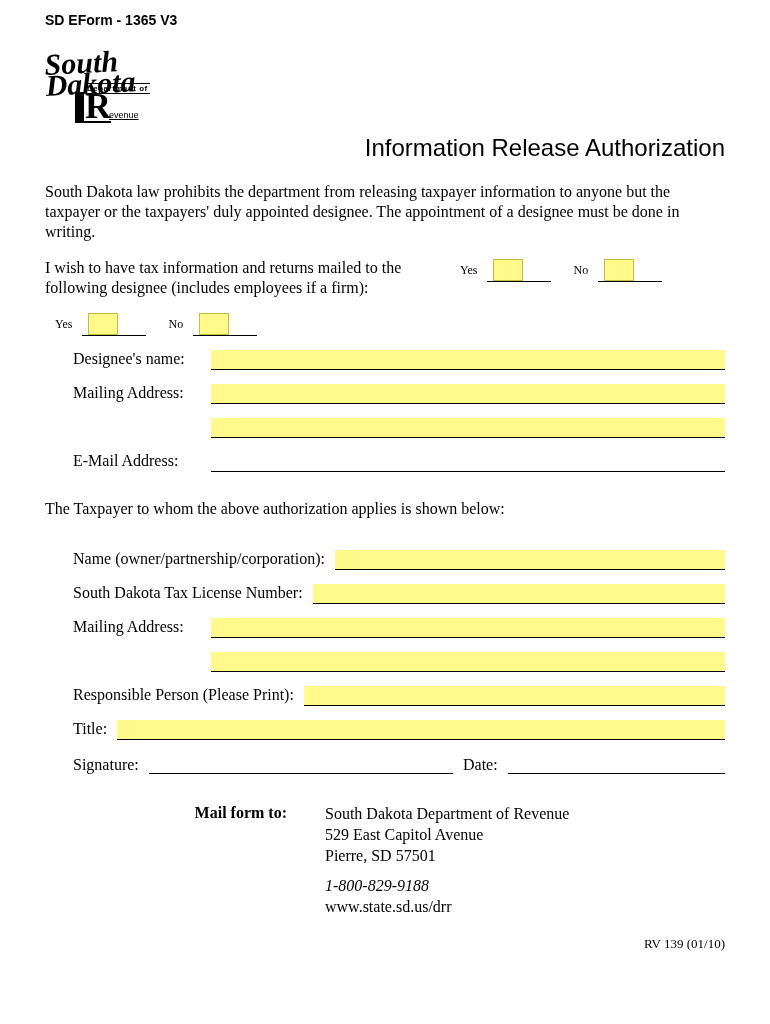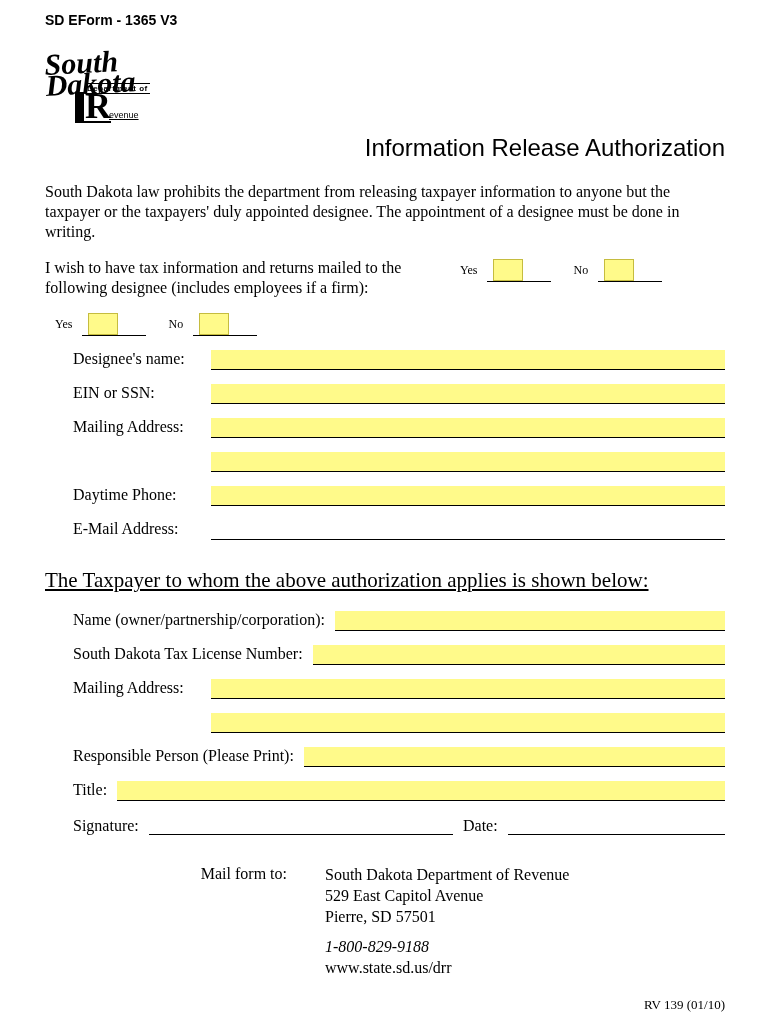--- a/index.html
+++ b/index.html
@@ -139,23 +139,22 @@
     border-bottom: 1px solid #000;
     height: 20px;
     font-family: inherit;
     font-size: 14px;
     padding: 0 2px;
   }
   .field-input.plain {
     background: transparent;
   }
   .section-intro {
-    font-size: 21px;
-    margin: 28px 0 18px 0;
-    text-decoration: underline;
+    font-size: 16px;
+    margin: 28px 0 32px 0;
   }
   .sig-row {
     display: flex;
     align-items: flex-end;
     margin-bottom: 14px;
     padding-left: 28px;
   }
   .sig-input {
     border: none;
     border-bottom: 1px solid #000;
@@ -163,21 +162,21 @@
     height: 20px;
     font-family: inherit;
     font-size: 14px;
   }
   .mail-section {
     display: flex;
     margin-top: 30px;
     font-size: 16px;
   }
   .mail-label {
-    font-weight: normal;
+    font-weight: bold;
     width: 280px;
     text-align: right;
     padding-right: 38px;
   }
   .mail-body {
     line-height: 1.3;
   }
   .mail-body .phone { margin-top: 10px; font-style: italic; }
   .footer-id {
     font-size: 13px;
@@ -230,38 +229,30 @@
         <div class="yn-box"></div>
       </div>
     </div>
   </div>
 
   <div class="field-row">
     <span class="field-label" style="width:128px">Designee's name:</span>
     <input class="field-input" type="text" style="">
   </div>
 
-  <div class="field-row">
-    <span class="field-label" style="width:128px">EIN or SSN:</span>
-    <input class="field-input" type="text" style="">
-  </div>
 
   <div class="field-row">
     <span class="field-label" style="width:128px">Mailing Address:</span>
     <input class="field-input" type="text" style="">
   </div>
   <div class="field-row">
     <span class="field-label" style="width:128px"></span>
     <input class="field-input" type="text" style="">
   </div>
 
-  <div class="field-row">
-    <span class="field-label" style="width:128px">Daytime Phone:</span>
-    <input class="field-input" type="text" style="">
-  </div>
 
   <div class="field-row">
     <span class="field-label" style="width:128px">E-Mail Address:</span>
     <input class="field-input plain" type="text" style="">
   </div>
 
   <div class="section-intro">The Taxpayer to whom the above authorization applies is shown below:</div>
 
   <div class="field-row">
     <span class="field-label">Name (owner/partnership/corporation):</span>

